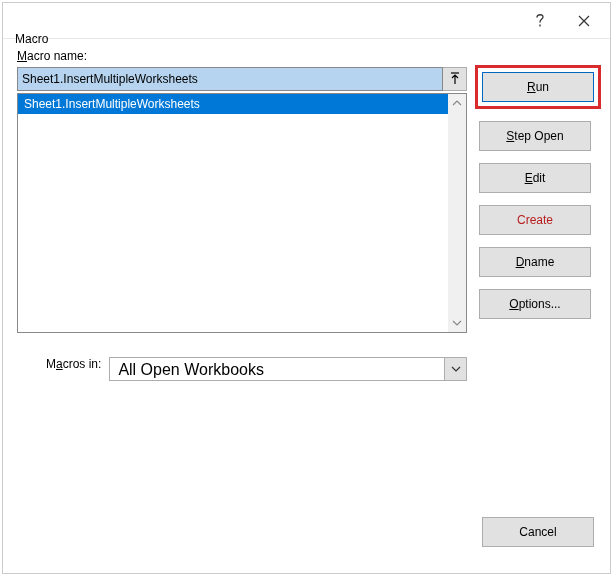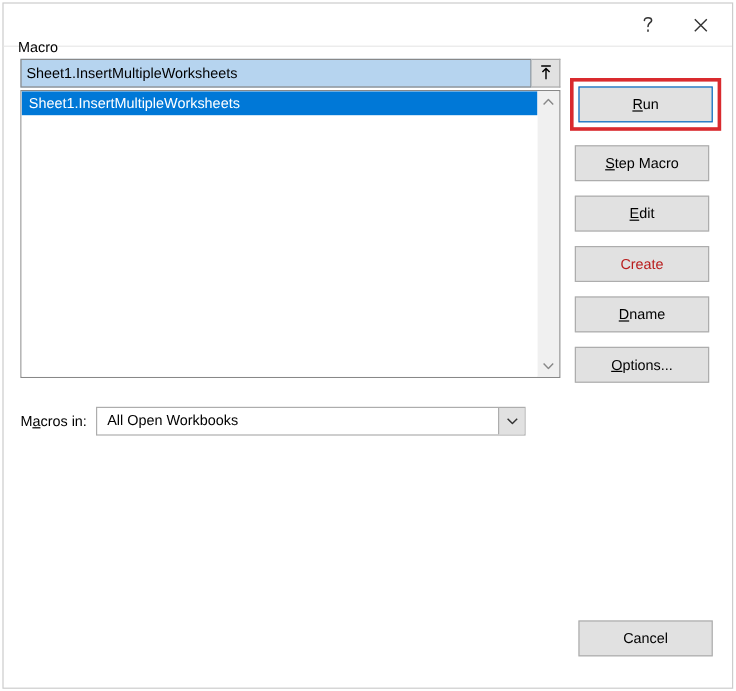--- a/index.html
+++ b/index.html
@@ -115,36 +115,36 @@
     color: #707070;
     font-size: 10px;
     height: 18px;
     display: flex;
     align-items: center;
     justify-content: center;
     width: 100%;
   }
   .macros-in-row {
     display: flex;
-    align-items: center;
     margin-top: 24px;
     gap: 8px;
+    margin-left: 29px;
   }
   .combo {
     flex: 1;
     height: 24px;
     border: 1px solid #adadad;
     display: flex;
     align-items: stretch;
     max-width: 358px;
   }
   .combo-text {
     flex: 1;
     padding: 3px 8px;
-    font-size: 12px;
+    font-size: 16px;
   }
   .combo-btn {
     width: 22px;
     border-left: 1px solid #adadad;
     background: #e1e1e1;
     display: flex;
     align-items: center;
     justify-content: center;
   }
   .desc-label {
@@ -207,20 +207,21 @@
     </div>
     <div class="tbtn">
       <svg width="12" height="12" viewBox="0 0 12 12">
           <path d="M1 1 L11 11 M11 1 L1 11" stroke="#333" stroke-width="1.2"></path>
         </svg>
     </div>
   </div>
 
   <div class="body">
     <div class="left">
+      <div class="label"><span class="uline">M</span>acro name:</div>
 
       <div class="name-row">
         <input class="name-input" type="text" value="Sheet1.InsertMultipleWorksheets" style="">
         <div class="go-btn">
           <svg width="12" height="14" viewBox="0 0 12 14">
             <path d="M6 12 L6 3 M3 6 L6 3 L9 6" stroke="#000" stroke-width="1.2" fill="none"></path>
             <line x1="2" y1="1" x2="10" y2="1" stroke="#000" stroke-width="1.2"></line>
           </svg>
         </div>
       </div>
@@ -261,21 +262,21 @@
       <div class="run-wrap">
         <button class="btn">
           <span></span>
             <span class="uline">R</span>
             <span>un</span>
         </button>
       </div>
       <button class="btn">
         <span></span>
           <span class="uline">S</span>
-          <span>tep Macro</span>
+          <span>tep Open</span>
       </button>
       <button class="btn">
         <span></span>
           <span class="uline">E</span>
           <span>dit</span>
       </button>
       <button class="btn disabled">
         <span>Create</span>
       </button>
       <button class="btn">

